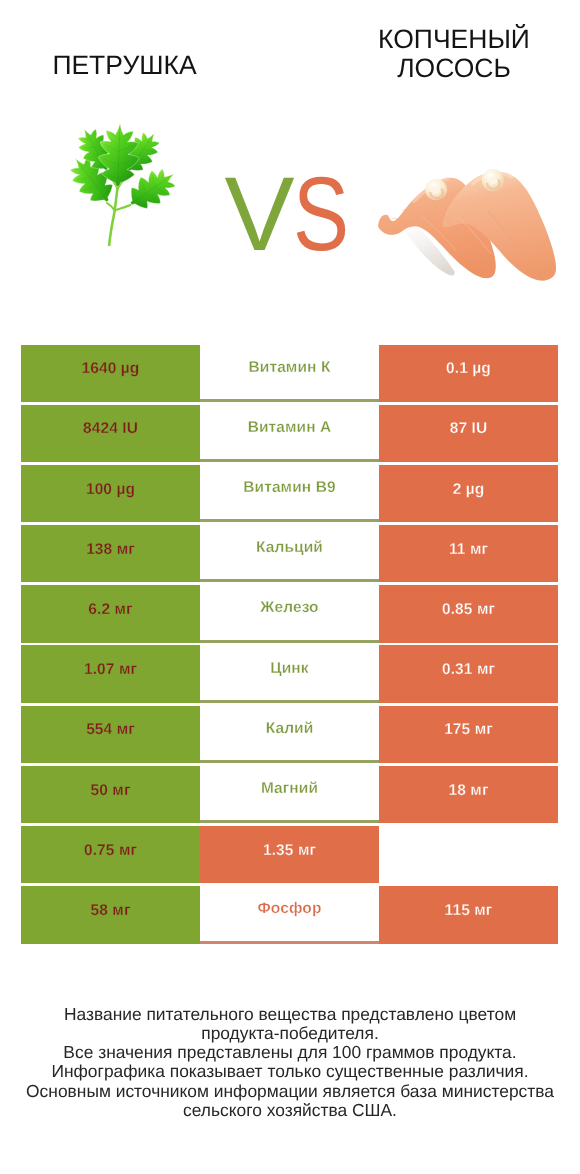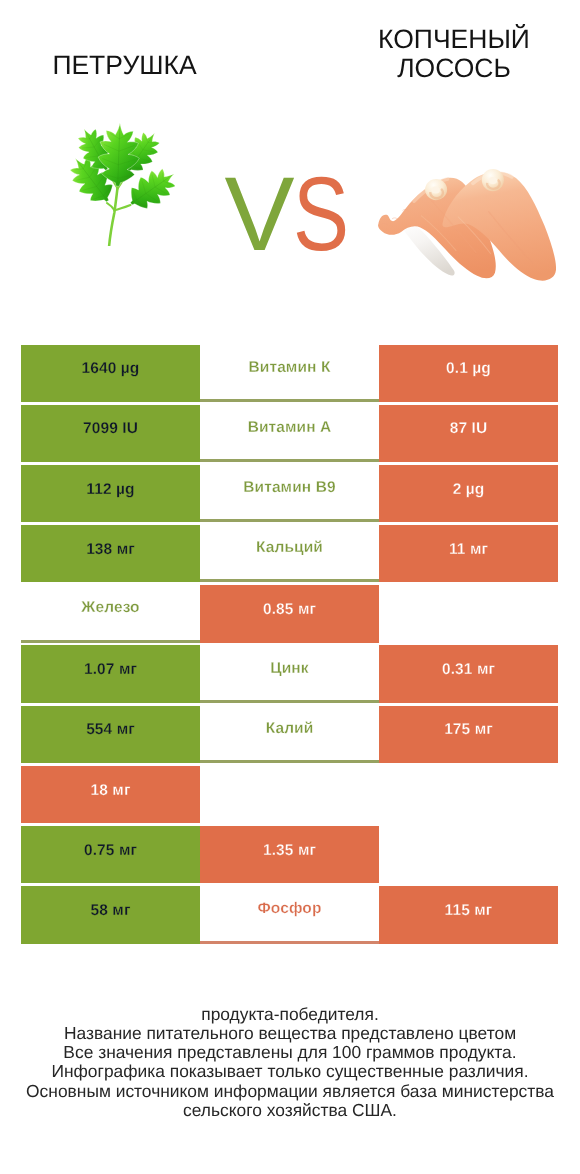--- a/index.html
+++ b/index.html
@@ -21,21 +21,21 @@
   .img-left{position:absolute;left:70px;top:123px;}
   .img-right{position:absolute;left:378px;top:169px;}
 
   
   .tbl{position:absolute;left:21px;top:344.5px;width:537px;}
   .row{position:relative;height:57.4px;margin-bottom:2.8px;display:flex;}
   .row:last-child{margin-bottom:0;}
   .cell{width:179px;display:flex;align-items:center;justify-content:center;
         font-size:15.5px;font-weight:700;letter-spacing:0.1px;padding-bottom:8px;
         box-sizing:border-box;}
-  .cell.l{background:#7FA631;color:#0f172a;-webkit-text-stroke:0.32px #7FA631;}
+  .cell.l{background:#7FA631;color:#7f1d1d;-webkit-text-stroke:0.32px #7FA631;}
   .cell.r{background:#E06E49;color:#ffffff;-webkit-text-stroke:0.32px #E06E49;}
   .cell.m{background:#ffffff;border-bottom:3px solid #ef4444;-webkit-text-stroke:0.3px #ffffff;}
 
   
   .foot{position:absolute;left:0;top:1004.5px;width:580px;text-align:center;
         color:#262626;font-size:17.4px;line-height:19.25px;font-weight:400;}
 </style>
 </head>
 <body>
 
@@ -163,62 +163,65 @@
     <div class="vs"><span class="v">V</span><span class="s">S</span></div>
   </div>
 
   <div class="tbl">
       <div class="row">
         <div class="cell l">1640 µg</div>
         <div class="cell m" style="color: rgb(126, 154, 62); border-bottom-color: rgb(150, 162, 97);">Витамин К</div>
         <div class="cell r">0.1 µg</div>
       </div>
       <div class="row">
-        <div class="cell l">7099 IU</div>
+        <div class="cell l">8424 IU</div>
         <div class="cell m" style="color: rgb(126, 154, 62); border-bottom-color: rgb(150, 162, 97);">Витамин А</div>
         <div class="cell r">87 IU</div>
       </div>
       <div class="row">
-        <div class="cell l">112 µg</div>
+        <div class="cell l">100 µg</div>
         <div class="cell m" style="color: rgb(126, 154, 62); border-bottom-color: rgb(150, 162, 97);">Витамин B9</div>
         <div class="cell r">2 µg</div>
       </div>
       <div class="row">
         <div class="cell l">138 мг</div>
         <div class="cell m" style="color: rgb(126, 154, 62); border-bottom-color: rgb(150, 162, 97);">Кальций</div>
         <div class="cell r">11 мг</div>
       </div>
       <div class="row">
+        <div class="cell l">6.2 мг</div>
         <div class="cell m" style="color: rgb(126, 154, 62); border-bottom-color: rgb(150, 162, 97);">Железо</div>
         <div class="cell r">0.85 мг</div>
       </div>
       <div class="row">
         <div class="cell l">1.07 мг</div>
         <div class="cell m" style="color: rgb(126, 154, 62); border-bottom-color: rgb(150, 162, 97);">Цинк</div>
         <div class="cell r">0.31 мг</div>
       </div>
       <div class="row">
         <div class="cell l">554 мг</div>
         <div class="cell m" style="color: rgb(126, 154, 62); border-bottom-color: rgb(150, 162, 97);">Калий</div>
         <div class="cell r">175 мг</div>
       </div>
       <div class="row">
+        <div class="cell l">50 мг</div>
+        <div class="cell m" style="color: rgb(126, 154, 62); border-bottom-color: rgb(150, 162, 97);">Магний</div>
         <div class="cell r">18 мг</div>
       </div>
       <div class="row">
         <div class="cell l">0.75 мг</div>
         <div class="cell r">1.35 мг</div>
       </div>
       <div class="row">
         <div class="cell l">58 мг</div>
         <div class="cell m" style="color: rgb(217, 108, 76); border-bottom-color: rgb(211, 132, 106);">Фосфор</div>
         <div class="cell r">115 мг</div>
       </div>
     </div>
   <div class="foot">
+      <div>Название питательного вещества представлено цветом</div>
       <div>продукта-победителя.</div>
-      <div>Название питательного вещества представлено цветом</div>
       <div>Все значения представлены для 100 граммов продукта.</div>
       <div>Инфографика показывает только существенные различия.</div>
       <div>Основным источником информации является база министерства</div>
       <div>сельского хозяйства США.</div>
     </div>
 </div>
 
 </body></html>

